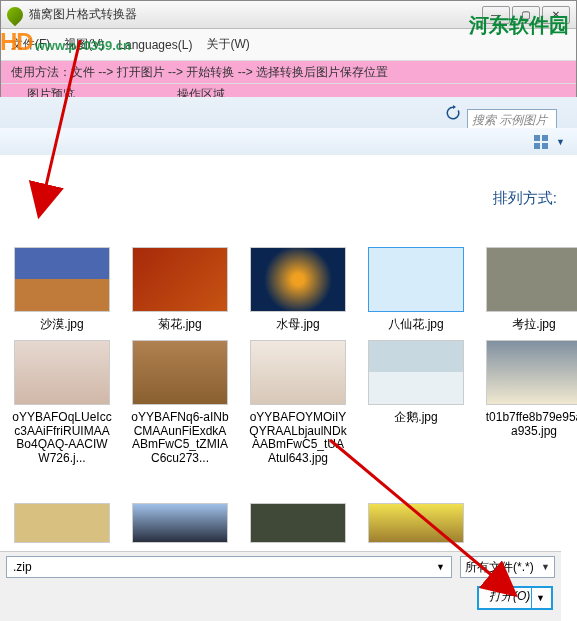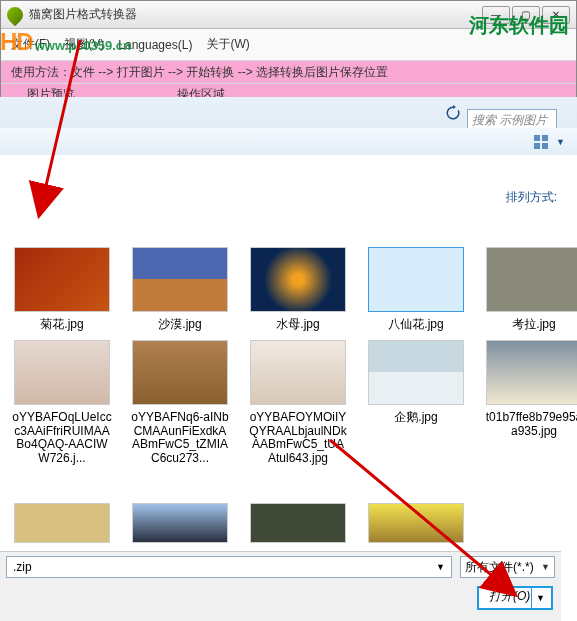--- a/index.html
+++ b/index.html
@@ -147,21 +147,21 @@
 .refresh-btn {
   position: absolute; top: 6px; right: 112px;
   width: 24px; height: 20px;
   display: flex; align-items: center; justify-content: center;
   color: #1b4f8a;
 }
 .toolbar-view {
   display: flex; align-items: center; gap: 4px;
   color: #1b4f8a;
 }
-.sort-label { position: absolute; top: 92px; right: 20px; color: #1b4f8a; font-size: 12px; }
+.sort-label { position: absolute; top: 92px; right: 20px; color: #1b4f8a; font-size: 15px; }
 
 .thumb-area {
   position: absolute; top: 150px; left: 0;
   width: 577px;
   height: 300px;
   padding: 0 14px;
 }
 .thumb-row { display: flex; gap: 22px; margin-bottom: 8px; }
 .thumb-cell {
   width: 96px;
@@ -320,26 +320,26 @@
         <span style="font-size:9px;">▼</span>
       </div>
     </div>
   </div>
   <div class="sort-label">排列方式:</div>
 
   <div class="thumb-area">
 
     <div class="thumb-row">
       <div class="thumb-cell">
+        <div class="thumb-img bg-sha"></div>
+        <div class="thumb-label">沙漠.jpg</div>
+      </div>
+      <div class="thumb-cell">
         <div class="thumb-img bg-ju"></div>
         <div class="thumb-label">菊花.jpg</div>
-      </div>
-      <div class="thumb-cell">
-        <div class="thumb-img bg-sha"></div>
-        <div class="thumb-label">沙漠.jpg</div>
       </div>
       <div class="thumb-cell">
         <div class="thumb-img bg-sm"></div>
         <div class="thumb-label">水母.jpg</div>
       </div>
       <div class="thumb-cell">
         <div class="thumb-img bg-bax selected"></div>
         <div class="thumb-label">八仙花.jpg</div>
       </div>
       <div class="thumb-cell">

